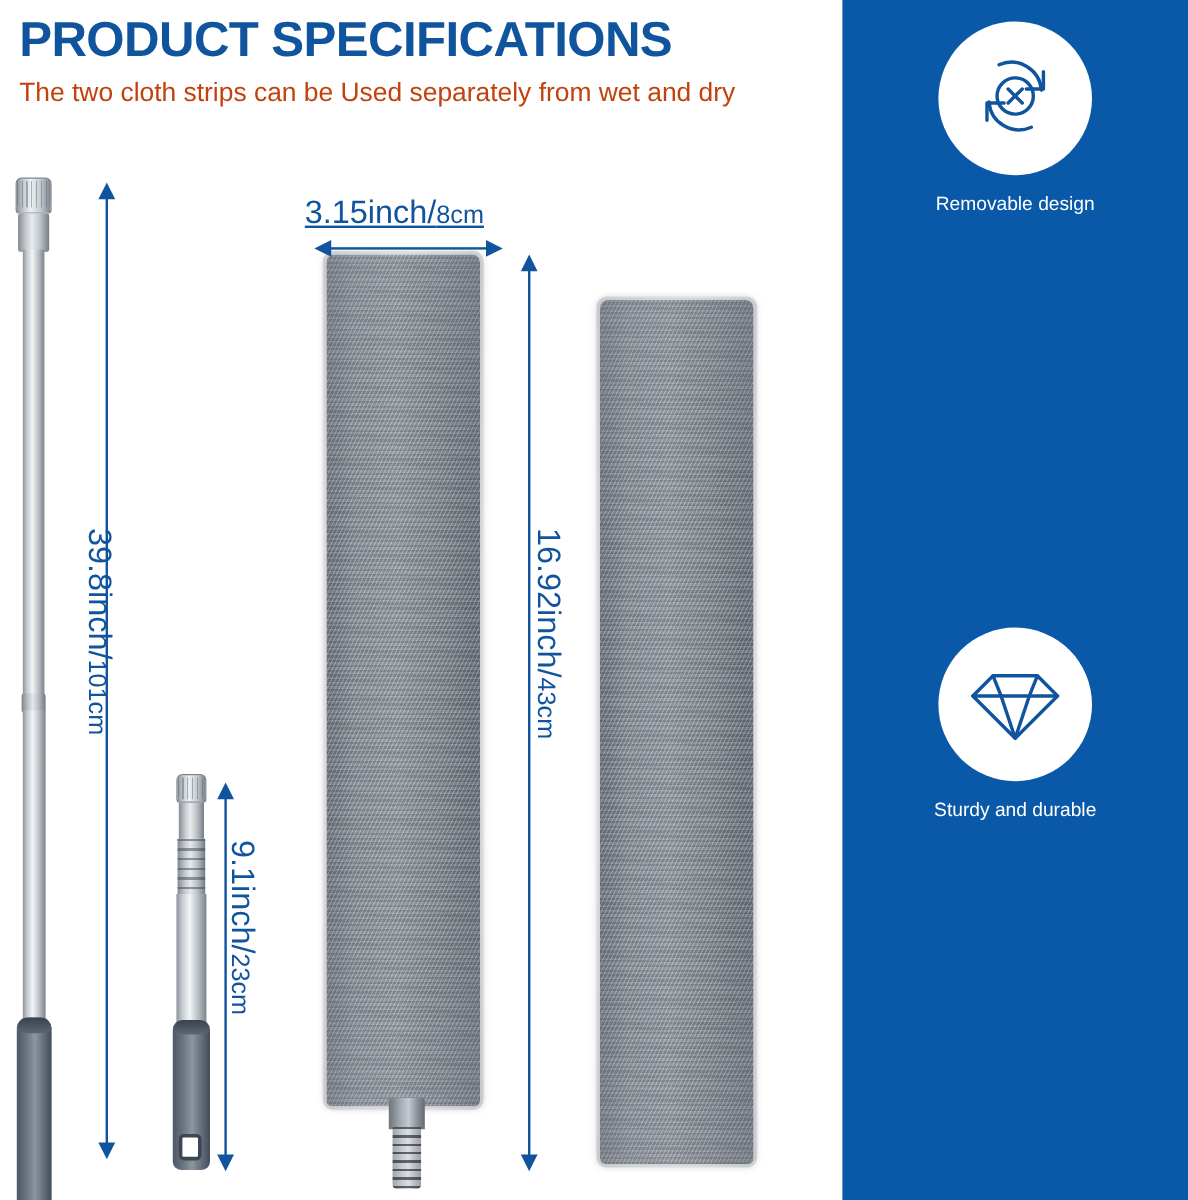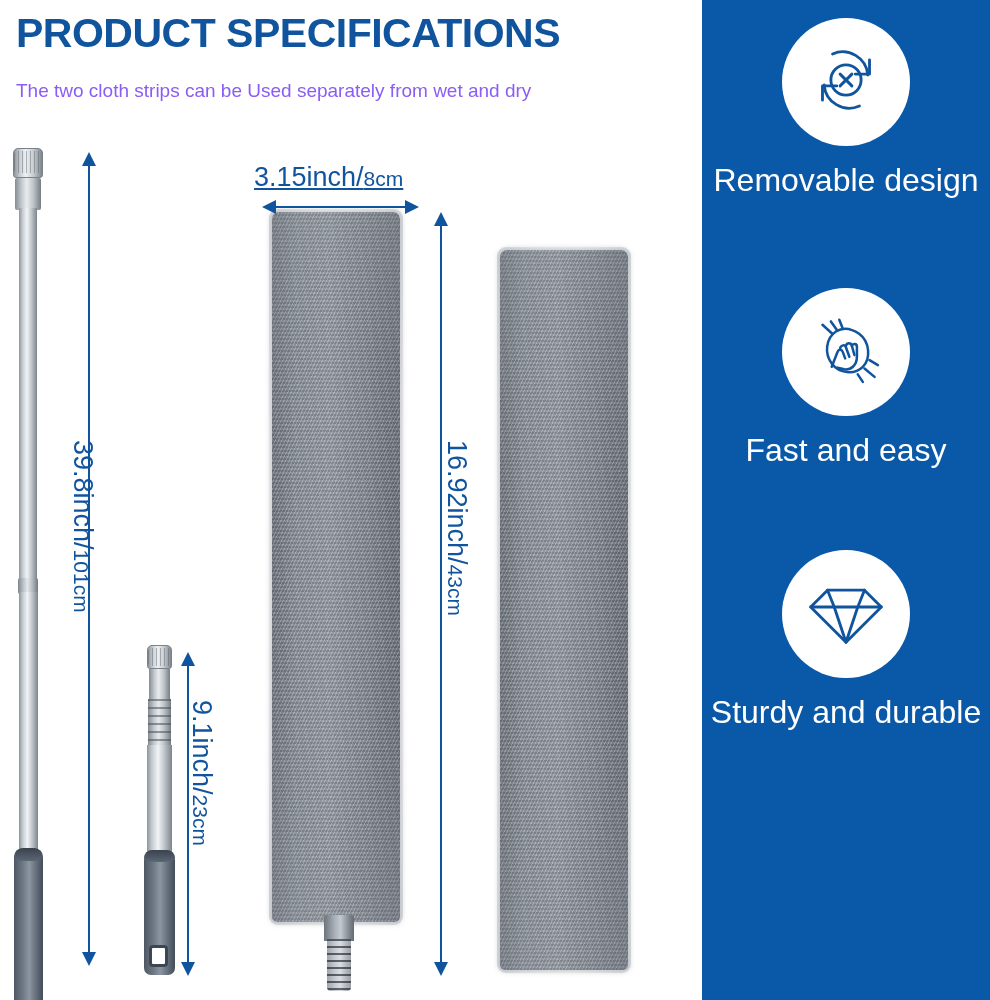--- a/index.html
+++ b/index.html
@@ -19,23 +19,23 @@
   #header { position: absolute; left: 16px; top: 12px; width: 660px; }
   #title {
     font-size: 41px;
     font-weight: bold;
     color: #11549e;
     letter-spacing: -0.5px;
     line-height: 1.05;
     white-space: nowrap;
   }
   #subtitle {
-    margin-top: 24px;
-    font-size: 19px;
-    color: #8b5cf6;
+    margin-top: 8px;
+    font-size: 22px;
+    color: #c2410c;
     line-height: 1.26;
     max-width: 625px;
   }
 
   
   .prod-layer { position: absolute; }
 
   
   #pole-long { left: 8px; top: 148px; width: 40px; height: 840px; }
   #pole-long .cap {
@@ -190,27 +190,27 @@
     display: flex; flex-direction: column; align-items: center;
   }
   .feature-circle {
     width: 128px; height: 128px; border-radius: 50%;
     background: #ffffff;
     display: flex; align-items: center; justify-content: center;
   }
   .feature-label {
     margin-top: 16px;
     color: #ffffff;
-    font-size: 32px;
+    font-size: 16px;
     text-align: center;
     white-space: nowrap;
   }
   #f0 { top: 18px; }
   #f1 { top: 288px; }
-  #f2 { top: 550px; justify-content: flex-end; }
+  #f2 { top: 523px; justify-content: flex-end; }
   #f3 { top: 793px; }
 </style>
 </head>
 <body>
 
 <div id="page">
 
   <div id="header">
     <div id="title">PRODUCT SPECIFICATIONS</div>
     <div id="subtitle">The two cloth strips can be Used separately from wet and dry</div>
@@ -286,40 +286,20 @@
             <polyline points="24 72 24 55 41 55" transform="translate(-2,2)"></polyline>
             <circle cx="50" cy="50" r="18"></circle>
             <line x1="43" y1="43" x2="57" y2="57"></line>
             <line x1="57" y1="43" x2="43" y2="57"></line>
           </svg>
         </span>
       </div>
       <div class="feature-label">Removable design</div>
     </div>
 
-    <div class="feature" id="f1">
-      <div class="feature-circle">
-        <span>
-          <svg width="84" height="84" viewBox="0 0 100 100" fill="none" stroke="#11549e" stroke-width="3" stroke-linecap="round" stroke-linejoin="round">
-            <path d="M38 28 C26 36 24 54 33 66 C42 78 60 80 70 70 C80 60 78 40 66 31 C56 24 46 23 38 28 Z"></path>
-            <path d="M33 70 L40 52 C41 49 45 49 46 52 L49 60"></path>
-            <path d="M43 48 C44 44 49 43 50 47 L54 58"></path>
-            <path d="M50 45 C51 41 56 41 57 45 L60 56"></path>
-            <path d="M57 45 C58 42 63 42 63 46 L63 58 C63 68 56 74 48 73 L40 71"></path>
-            <line x1="22" y1="20" x2="34" y2="31"></line>
-            <line x1="32" y1="16" x2="39" y2="26"></line>
-            <line x1="42" y1="14" x2="46" y2="24"></line>
-            <line x1="72" y1="72" x2="84" y2="82"></line>
-            <line x1="64" y1="79" x2="70" y2="88"></line>
-            <line x1="78" y1="62" x2="88" y2="68"></line>
-          </svg>
-        </span>
-      </div>
-      <div class="feature-label">Fast and easy</div>
-    </div>
 
     <div class="feature" id="f2">
       <div class="feature-circle">
         <span>
           <svg width="84" height="84" viewBox="0 0 100 100" fill="none" stroke="#11549e" stroke-width="3.4" stroke-linecap="round" stroke-linejoin="round">
             <polygon points="28,24 72,24 92,44 50,86 8,44"></polygon>
             <line x1="8" y1="44" x2="92" y2="44"></line>
             <line x1="28" y1="24" x2="36" y2="44"></line>
             <line x1="72" y1="24" x2="64" y2="44"></line>
             <polyline points="36,44 50,86 64,44"></polyline>

